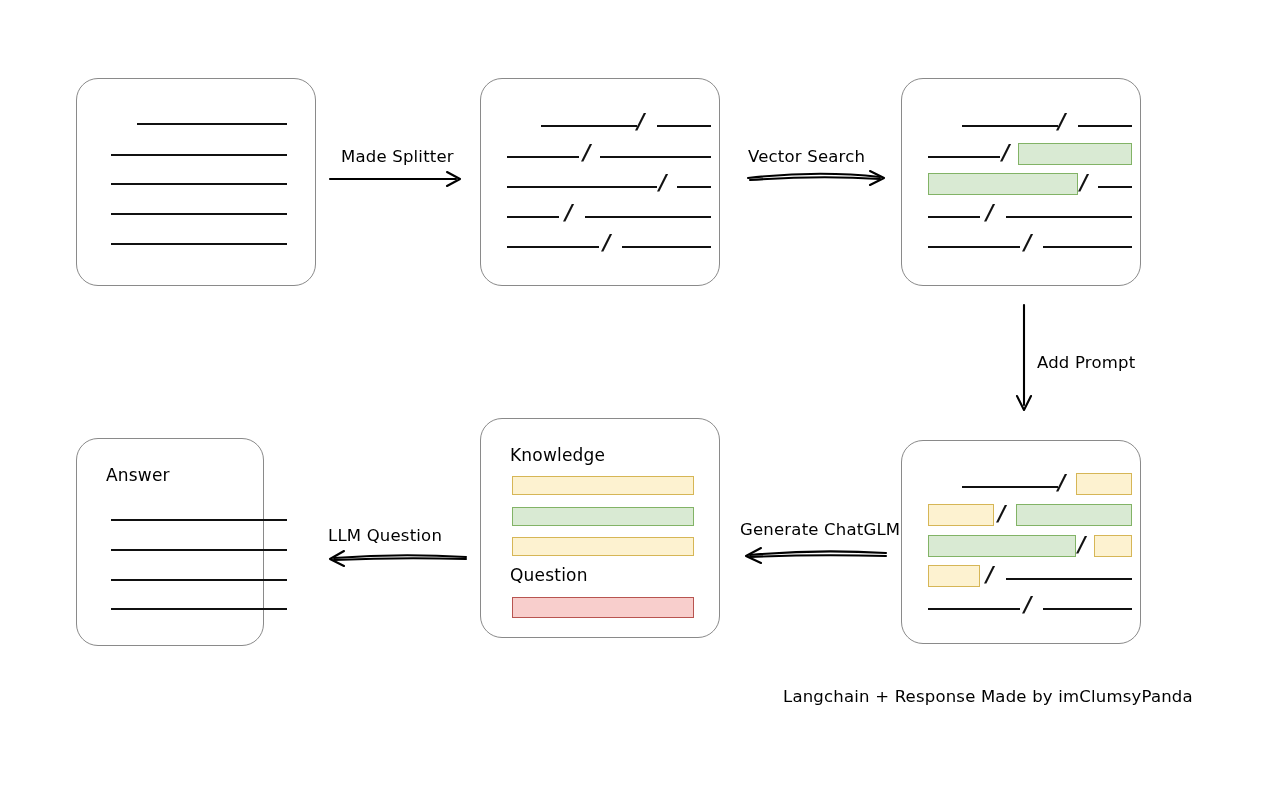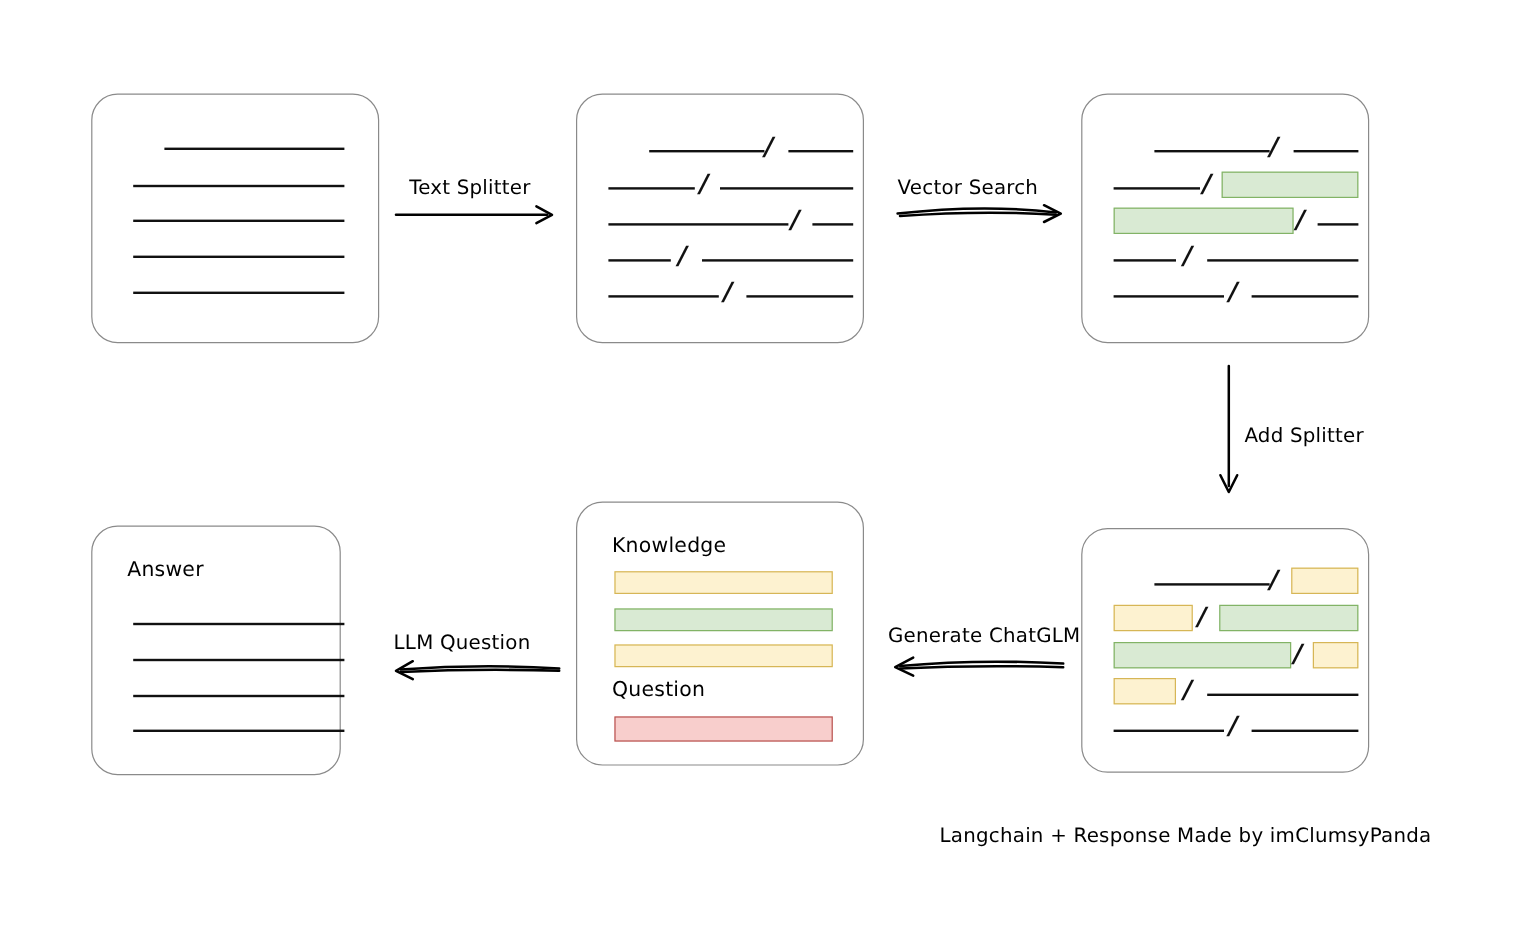--- a/index.html
+++ b/index.html
@@ -90,21 +90,21 @@
 <div id="canvas">
 
   <div class="card" style="left:76px; top:78px; width:240px; height:208px;">
     <div class="rule" style="left:60px;  top:44px;  width:150px;"></div>
     <div class="rule" style="left:34px;  top:75px;  width:176px;"></div>
     <div class="rule" style="left:34px;  top:104px; width:176px;"></div>
     <div class="rule" style="left:34px;  top:134px; width:176px;"></div>
     <div class="rule" style="left:34px;  top:164px; width:176px;"></div>
   </div>
 
-  <div class="edge-label" style="left:341px; top:147px;">Text Splitter</div>
+  <div class="edge-label" style="left:341px; top:147px;">Made Splitter</div>
   <svg class="arrow" style="left:330px; top:170px; width:140px; height:22px;" viewBox="0 0 140 22">
     <path d="M0 9 L126 9"></path>
     <polyline points="117,2 130,9 117,16"></polyline>
   </svg>
 
   <div class="card" style="left:480px; top:78px; width:240px; height:208px;">
 
     <div class="rule" style="left:60px;  top:46px;  width:96px;"></div>
     <div class="slash" style="left:156px; top:33px;">/</div>
     <div class="rule" style="left:176px; top:46px;  width:54px;"></div>
@@ -153,23 +153,23 @@
 
     <div class="rule" style="left:26px;  top:167px; width:92px;"></div>
     <div class="slash" style="left:122px; top:154px;">/</div>
     <div class="rule" style="left:141px; top:167px; width:89px;"></div>
   </div>
 
   <svg class="arrow" style="left:1013px; top:305px; width:24px; height:110px;" viewBox="0 0 24 110">
     <path d="M11 0 L11 100"></path>
     <polyline points="4,91 11,105 18,91"></polyline>
   </svg>
-  <div class="edge-label" style="left:1037px; top:353px;">Add Splitter</div>
-
-  <div class="card" style="left:76px; top:438px; width:208px; height:208px;">
+  <div class="edge-label" style="left:1037px; top:353px;">Add Prompt</div>
+
+  <div class="card" style="left:76px; top:438px; width:188px; height:208px;">
     <div class="card-title" style="left:29px; top:26px;">Answer</div>
     <div class="rule" style="left:34px; top:80px;  width:176px;"></div>
     <div class="rule" style="left:34px; top:110px; width:176px;"></div>
     <div class="rule" style="left:34px; top:140px; width:176px;"></div>
     <div class="rule" style="left:34px; top:169px; width:176px;"></div>
   </div>
 
   <div class="edge-label" style="left:328px; top:526px;">LLM Question</div>
   <svg class="arrow" style="left:320px; top:546px; width:150px; height:24px;" viewBox="0 0 150 24">
     <path d="M14 12 Q80 7 146 11"></path>

